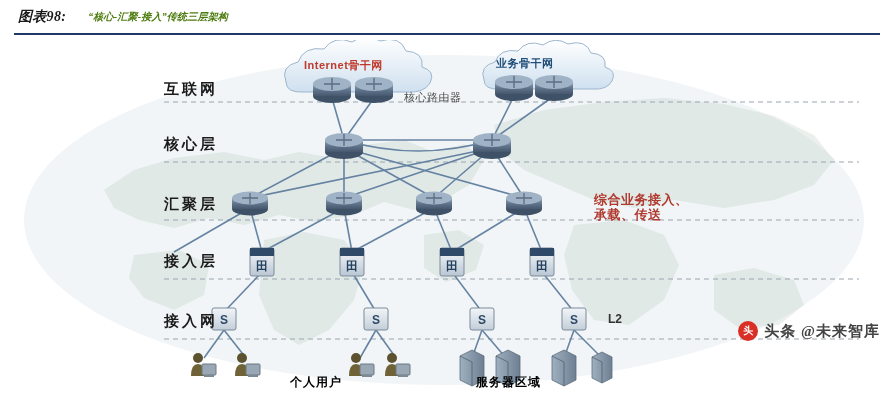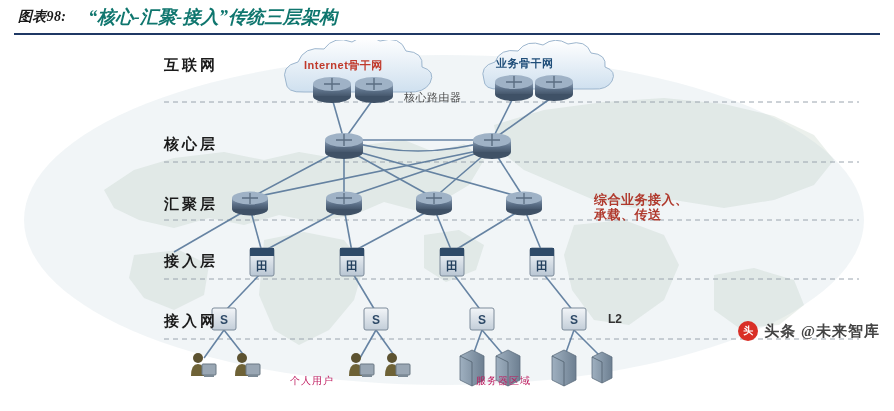--- a/index.html
+++ b/index.html
@@ -37,22 +37,22 @@
     font-style: italic;
     font-weight: bold;
     font-size: 14px;
     color: #1a1a1a;
     letter-spacing: 0.3px;
   }
   .caption-title {
     font-family: "Liberation Serif", serif;
     font-style: italic;
     font-weight: bold;
-    font-size: 18px;
-    color: #0f766e;
+    font-size: 10px;
+    color: #4d7c0f;
     margin-left: 22px;
     letter-spacing: 0.2px;
   }
   .caption-rule {
     position: absolute;
     left: 14px;
     top: 33px;
     width: 866px;
     height: 2px;
     background: #1f3864;
@@ -96,23 +96,23 @@
     font-weight: bold;
     font-size: 13px;
     color: #b03a2e;
     line-height: 15px;
     white-space: pre-line;
     letter-spacing: 0.5px;
   }
   .sub-label {
     position: absolute;
     font-family: "Liberation Serif", serif;
-    font-size: 10px;
-    color: #be185d;
-    font-weight: normal;
+    font-size: 12px;
+    color: #000000;
+    font-weight: bold;
     white-space: nowrap;
     letter-spacing: 1px;
   }
   .tiny-label {
     position: absolute;
     font-size: 12px;
     color: #333;
     font-weight: bold;
   }
   .core-router-label {
@@ -414,21 +414,21 @@
           <line x1="12" y1="12" x2="12" y2="36" stroke="#51616f" stroke-width="0.8"></line>
         </g>
         <g transform="translate(578,312)">
           <polygon points="0,5 10,0 20,5 20,26 10,31 0,26" fill="url(#srvGrad)" stroke="#5d6d7e" stroke-width="0.8"></polygon>
           <line x1="0" y1="5" x2="10" y2="10" stroke="#51616f" stroke-width="0.8"></line>
           <line x1="10" y1="10" x2="10" y2="31" stroke="#51616f" stroke-width="0.8"></line>
         </g>
       </g>
     </svg>
 
-    <div class="layer-label" style="left:150px; top:16px;">互联网</div>
+    <div class="layer-label" style="left:150px; top:40px;">互联网</div>
     <div class="layer-label" style="left:150px; top:95px;">核心层</div>
     <div class="layer-label" style="left:150px; top:155px;">汇聚层</div>
     <div class="layer-label" style="left:150px; top:212px;">接入层</div>
     <div class="layer-label" style="left:150px; top:272px;">接入网</div>
 
     <div class="cloud-label" style="left:290px; top:18px; color:#c0392b;">Internet骨干网</div>
     <div class="cloud-label" style="left:482px; top:16px; color:#1f4e79;">业务骨干网</div>
 
     <div class="core-router-label" style="left:390px; top:50px;">核心路由器</div>
 

